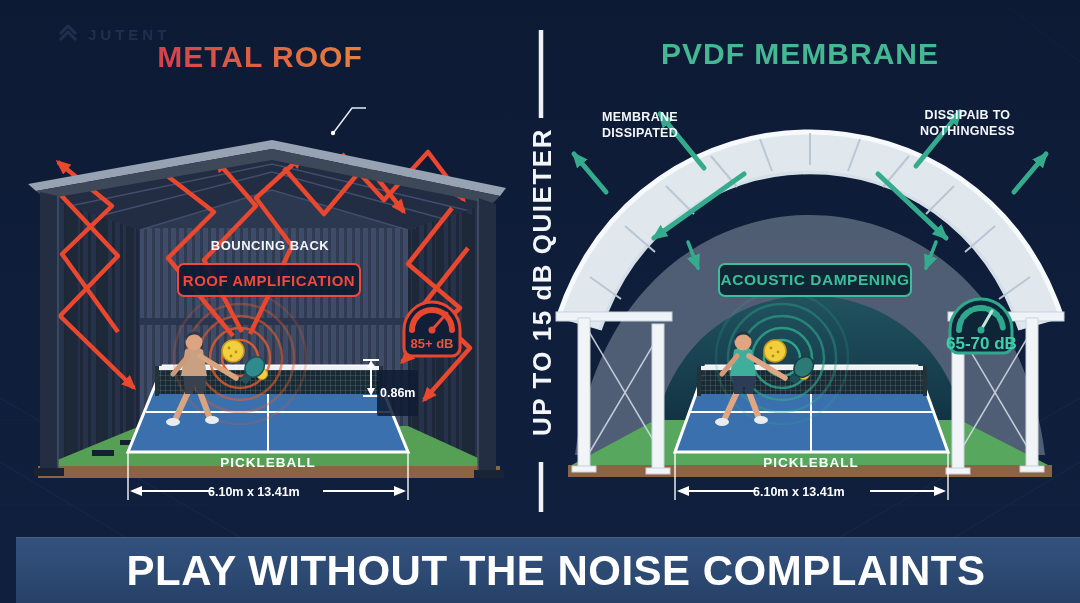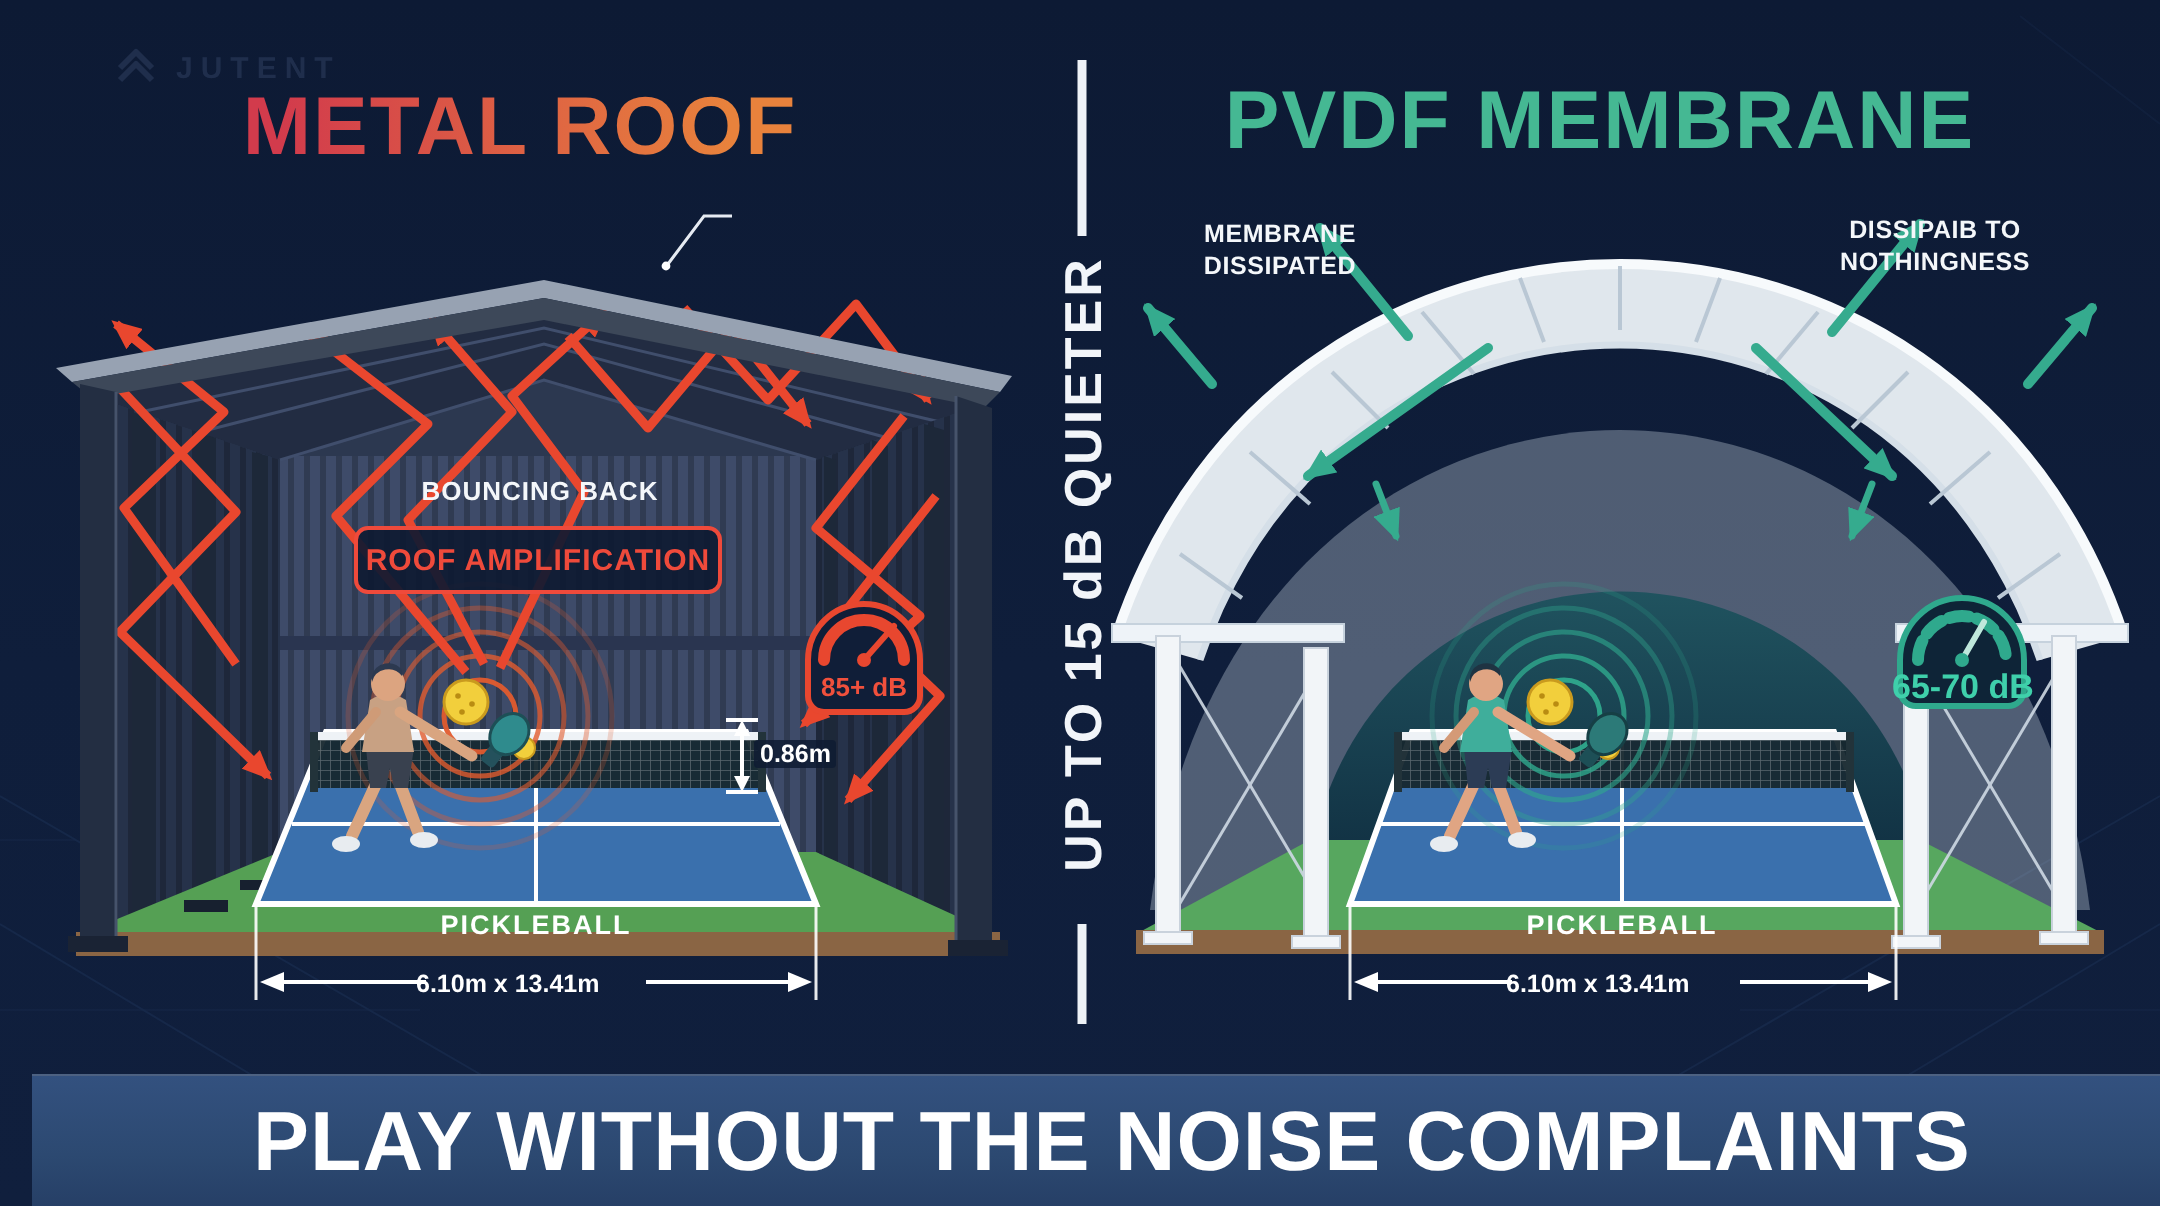--- a/index.html
+++ b/index.html
@@ -3,21 +3,21 @@
 <meta charset="utf-8">
 <style>
   html,body{margin:0;padding:0;background:#0a1530;}
   #stage{
     position:relative;width:1080px;height:603px;overflow:hidden;
     font-family:"Liberation Sans",sans-serif;
     background:linear-gradient(180deg,#0d1a34 0%,#0f1e3b 55%,#101f3d 100%);
   }
   .abs{position:absolute;}
   
-  .title{font-weight:800;font-size:41px;letter-spacing:1px;text-align:center;white-space:nowrap;}
+  .title{font-weight:800;font-size:30px;letter-spacing:1px;text-align:center;white-space:nowrap;}
   .title-metal{color:#e0593f;background:linear-gradient(90deg,#d23b4c 10%,#e8823c 85%);
     -webkit-background-clip:text;background-clip:text;-webkit-text-fill-color:transparent;color:transparent;}
   .title-pvdf{color:#45b893;}
   
   .callout{font-size:12.5px;font-weight:700;color:#f4f7fa;line-height:1.25;letter-spacing:.3px;}
   .center{text-align:center;}
   
   .badge{display:flex;align-items:center;justify-content:center;border-radius:7px;
     font-weight:800;letter-spacing:.5px;white-space:nowrap;}
   .badge-red{border:2.5px solid #ef4a3b;background:rgba(14,26,50,.92);color:#ef4a3b;font-size:15px;}
@@ -28,21 +28,21 @@
     white-space:nowrap;color:#f2f5f9;font-weight:800;font-size:26px;letter-spacing:1.5px;}
   
   #banner{left:16px;top:537px;width:1080px;height:66px;
     background:linear-gradient(180deg,#33517f 0%,#2c4971 60%,#263f66 100%);
     border-top:1px solid rgba(255,255,255,.18);
     display:flex;align-items:center;justify-content:center;}
   #banner .headline{color:#fff;font-weight:800;font-size:42px;letter-spacing:.5px;white-space:nowrap;}
   
   #brand{left:56px;top:22px;display:flex;align-items:center;gap:8px;opacity:.55;}
   #brand .brand-text{color:rgba(112,136,180,.35);font-weight:800;font-size:15px;letter-spacing:4px;}
-  .meas{background:rgba(14,27,50,.85);padding:0 3px;border-radius:2px;font-size:12.5px;font-weight:700;color:#fff;}
+  .meas{background:rgba(14,27,50,.85);padding:16px 3px;border-radius:2px;font-size:12.5px;font-weight:700;color:#fff;}
   .dim-text{font-size:12.5px;font-weight:700;color:#fff;text-align:left;white-space:nowrap;}
   .court-label{font-size:13.5px;font-weight:700;color:#fff;letter-spacing:1px;text-align:center;}
 </style>
 </head>
 <body>
 
 <div id="stage">
 
   <svg class="abs" style="left:0;top:0" width="1080" height="603" viewBox="0 0 1080 603">
     <defs>
@@ -361,20 +361,21 @@
 
   <div class="abs callout center" style="left:585px;top:110px;width:110px">
     <div>MEMBRANE</div>
     <div>DISSIPATED</div>
   </div>
   <div class="abs callout center" style="left:905px;top:108px;width:125px">
     <div>DISSIPAIB TO</div>
     <div>NOTHINGNESS</div>
   </div>
 
+  <div class="abs badge badge-teal" style="left:718px;top:263px;width:190px;height:30px">ACOUSTIC DAMPENING</div>
 
   <div class="abs court-label" style="left:168px;top:455px;width:200px">PICKLEBALL</div>
   <div class="abs court-label" style="left:711px;top:455px;width:200px">PICKLEBALL</div>
 
   <div class="abs dim-text" style="left:208px;top:485px;width:120px">6.10m x 13.41m</div>
   <div class="abs dim-text" style="left:753px;top:485px;width:120px">6.10m x 13.41m</div>
 
   <div class="abs divider-text">UP TO 15 dB QUIETER</div>
 
   <div id="banner" class="abs">

